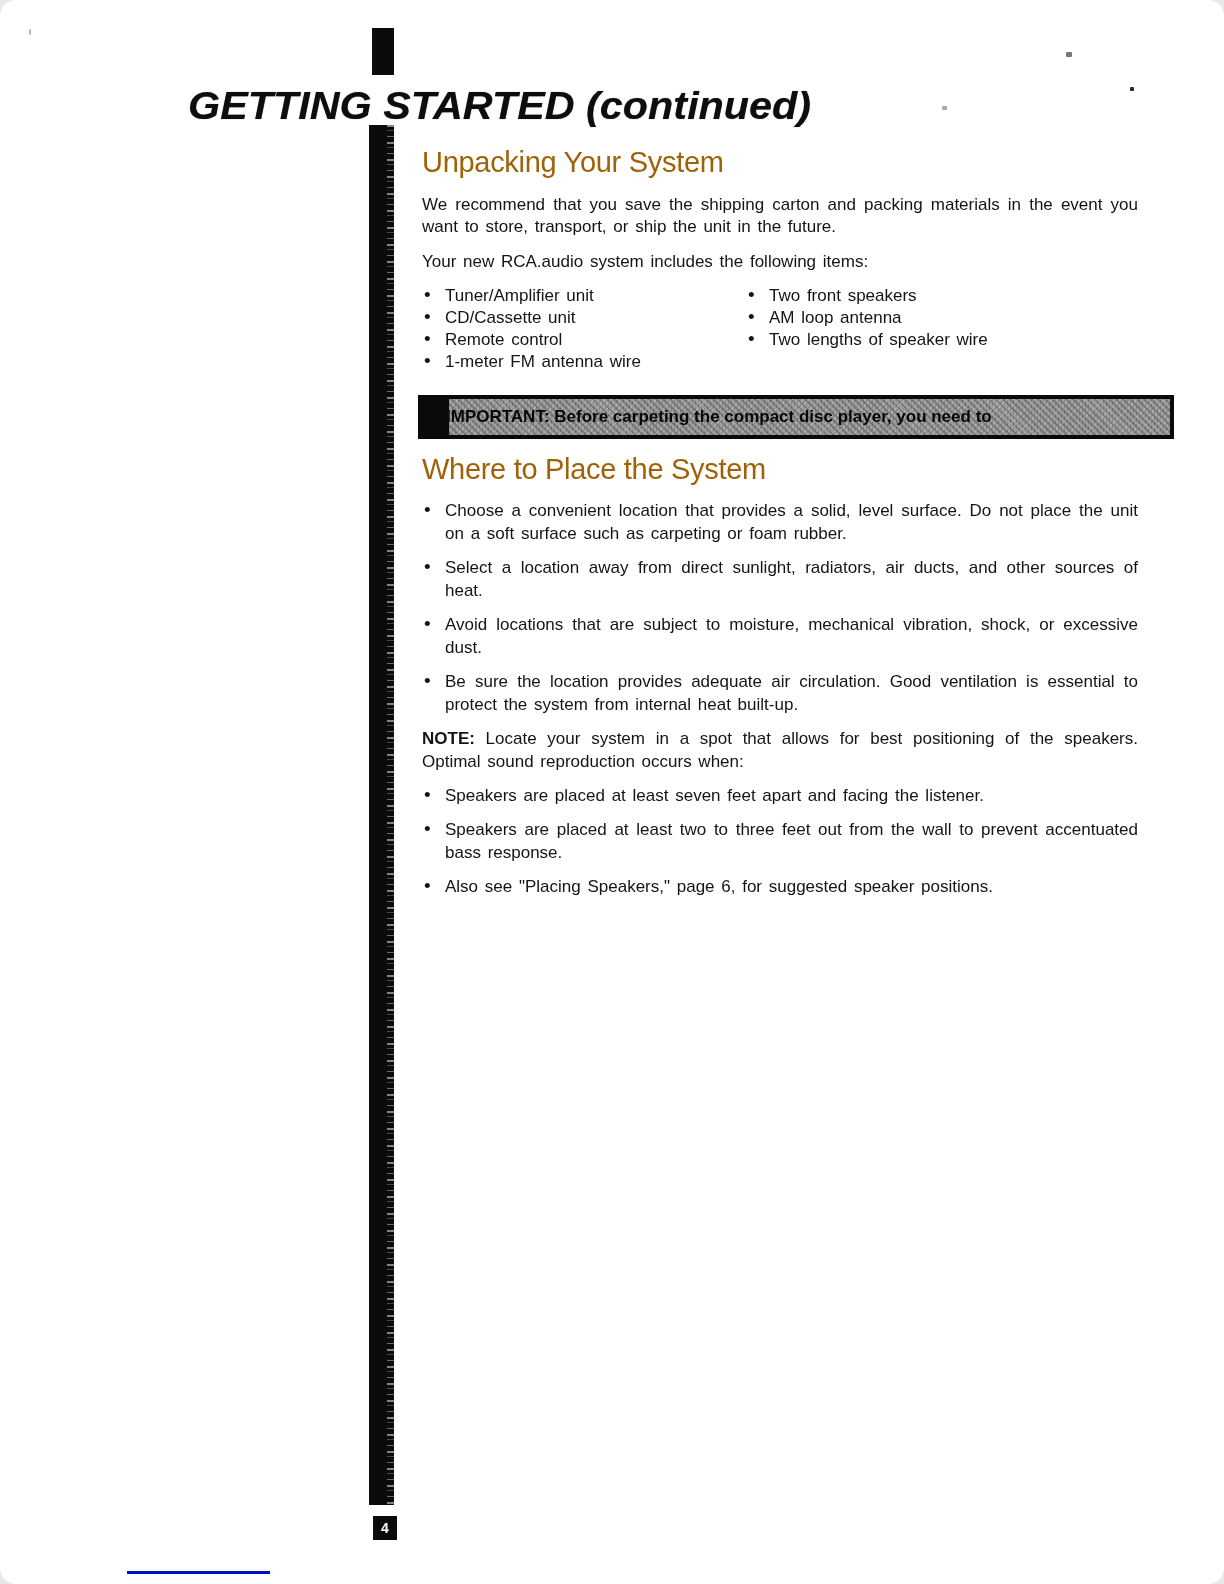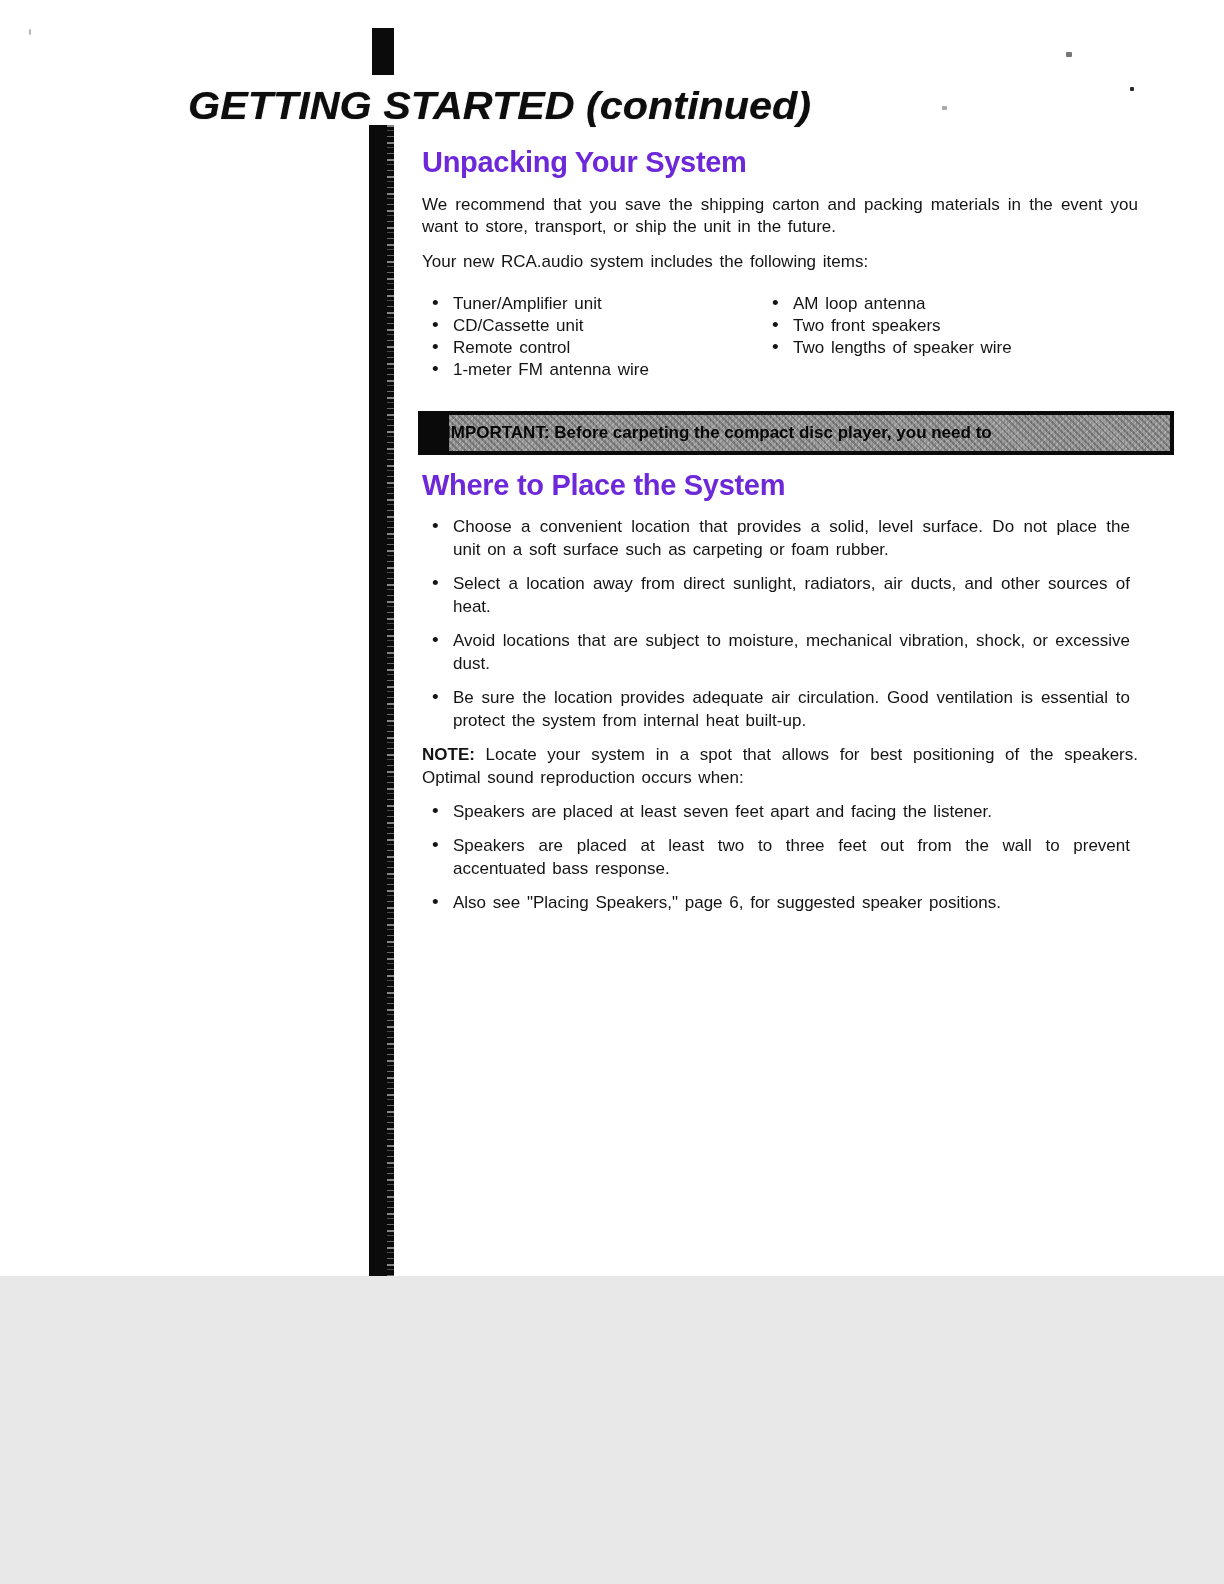--- a/index.html
+++ b/index.html
@@ -1,19 +1,19 @@
 <!DOCTYPE html>
 <html><head>
 <meta charset="utf-8">
 <style>
   html,body { margin:0; padding:0; background:#e8e8e8; }
   .page {
-    position:relative; width:1224px; height:1276px; margin:0 auto;
+    position:relative; width:1224px; height:1584px; margin:0 auto;
     background:#ffffff; overflow:hidden;
-    font-family:"Liberation Sans", sans-serif; color:#141414;
+    font-family:"Liberation Sans", sans-serif; color:#141414;border-radius:16px;
   }
 
   
   .bar-top { position:absolute; left:372px; top:28px; width:22px; height:47px; background:#0b0b0b; }
   .side-bar { position:absolute; left:369px; top:125px; width:25px; height:1380px; background:#0b0b0b; }
   .side-bar::after {
     content:""; position:absolute; right:0; top:0; bottom:0; width:7px; opacity:.55;
     background:repeating-linear-gradient(to bottom,
       rgba(255,255,255,.9) 0 2px, rgba(255,255,255,0) 2px 5px,
       rgba(255,255,255,.45) 5px 6px, rgba(255,255,255,0) 6px 11px,
@@ -23,27 +23,27 @@
   .doc-title {
     position:absolute; left:188px; top:84px; margin:0;
     font-size:39px; font-weight:700; font-style:italic; letter-spacing:0;
     color:#0d0d0d; white-space:nowrap;
     transform:scaleX(1.06); transform-origin:left center;
     text-shadow:0 0 1px rgba(0,0,0,.55);
   }
 
   .content { position:absolute; left:422px; top:146px; width:716px; }
 
-  h2 { margin:0 0 16px 0; font-size:29px; line-height:32px; font-weight:700; color:#6d28d9; letter-spacing:-0.3px; }
+  h2 { margin:0 0 16px 0; font-size:29px; line-height:32px; font-weight:400; color:#a16207; letter-spacing:-0.3px; }
   h2.placement { margin-bottom:14px; }
 
   .content p { margin:0 0 13px 0; font-size:17px; line-height:22px; text-align:justify; word-spacing:2px; }
   .content p.last-of-block { margin-bottom:12px; }
 
-  ul { list-style:none; margin:8px; padding:0; }
+  ul { list-style:none; margin:0; padding:0; }
   li { position:relative; padding-left:23px; font-size:17px; line-height:22px; text-align:justify; word-spacing:2px; }
   li::before { content:"\2022"; position:absolute; left:2px; top:-1px; font-size:19px; }
 
   .cols { display:flex; margin-bottom:22px; }
   .cols ul:first-child { width:324px; flex:none; }
   .cols ul:last-child { flex:1; }
   .cols li { text-align:left; }
 
   .important-banner {
     position:relative; margin:0 0 14px -4px; width:714px;
@@ -99,22 +99,22 @@
     <p class="last-of-block">Your new RCA.audio system includes the following items:</p>
 
     <div class="cols">
       <ul>
         <li>Tuner/Amplifier unit</li>
         <li>CD/Cassette unit</li>
         <li>Remote control</li>
         <li>1-meter FM antenna wire</li>
       </ul>
       <ul>
+        <li>Two front speakers</li>
         <li>AM loop antenna</li>
-        <li>Two front speakers</li>
         <li>Two lengths of speaker wire</li>
       </ul>
     </div>
 
     <div class="important-banner">
       <span class="b-line"><strong>IMPORTANT:</strong><span> Before carpeting the compact disc player, you need to</span></span>
       <div class="banner-black-edge"></div>
     </div>
 
     <h2 class="placement">Where to Place the System</h2>

